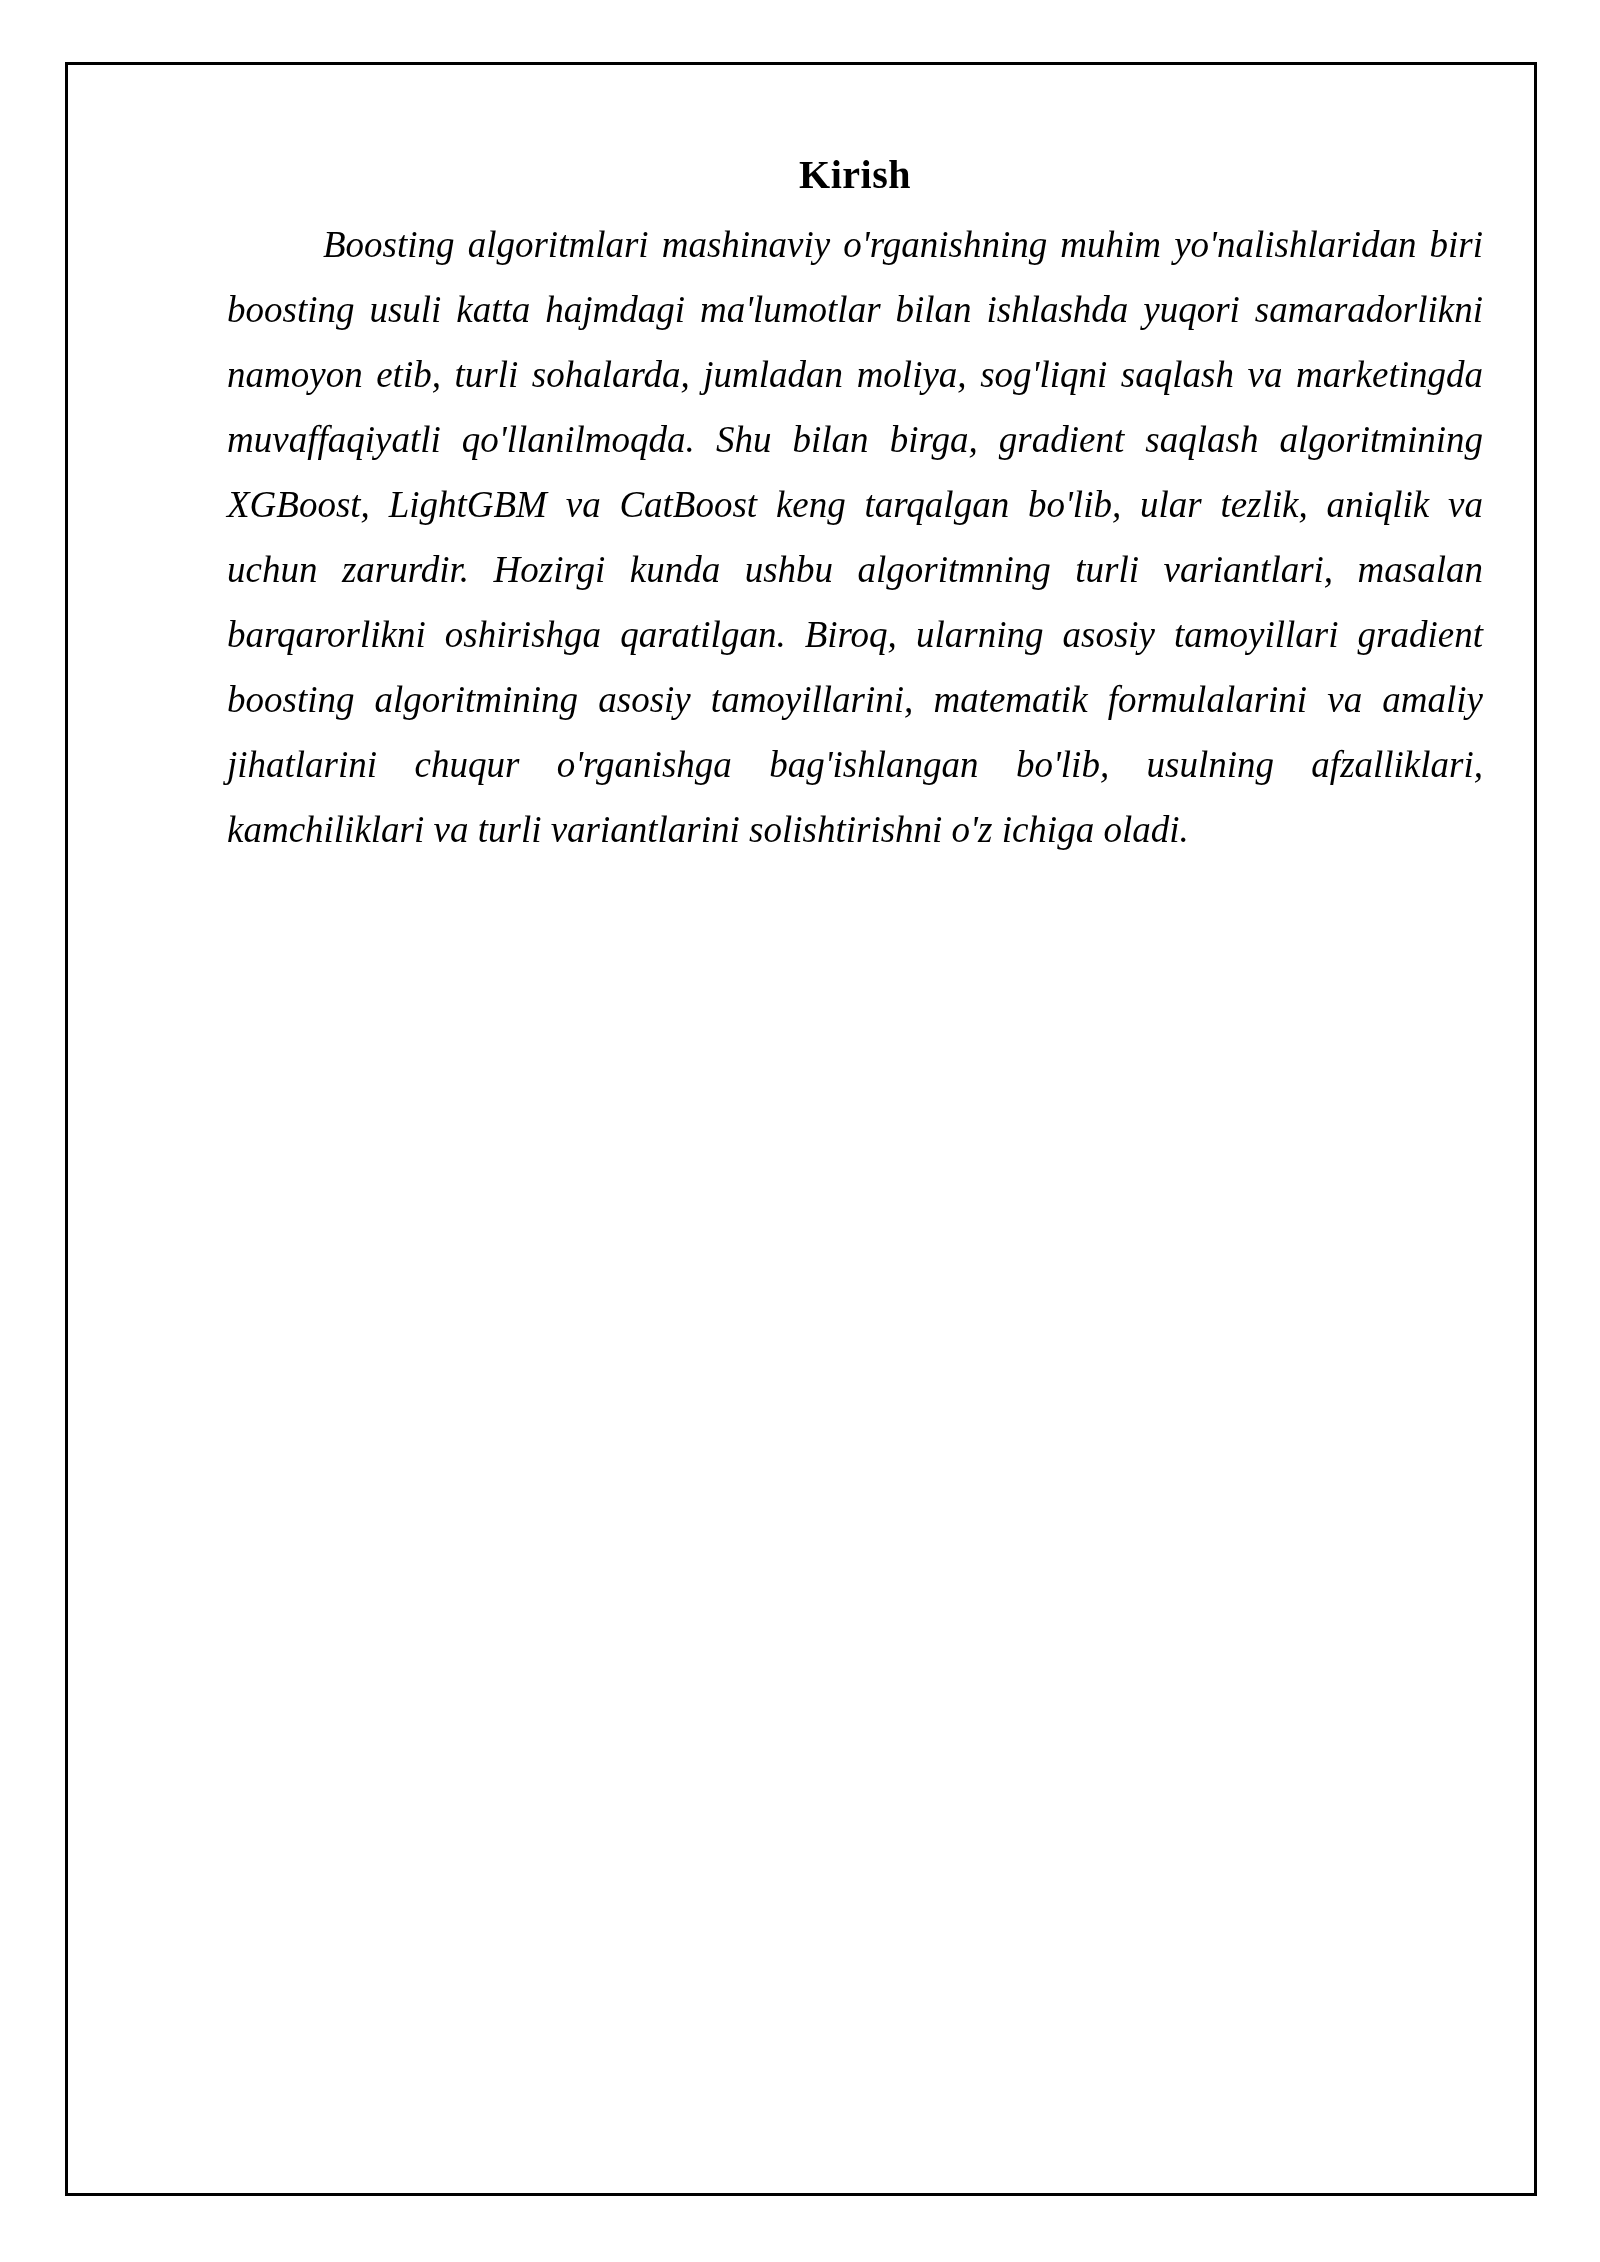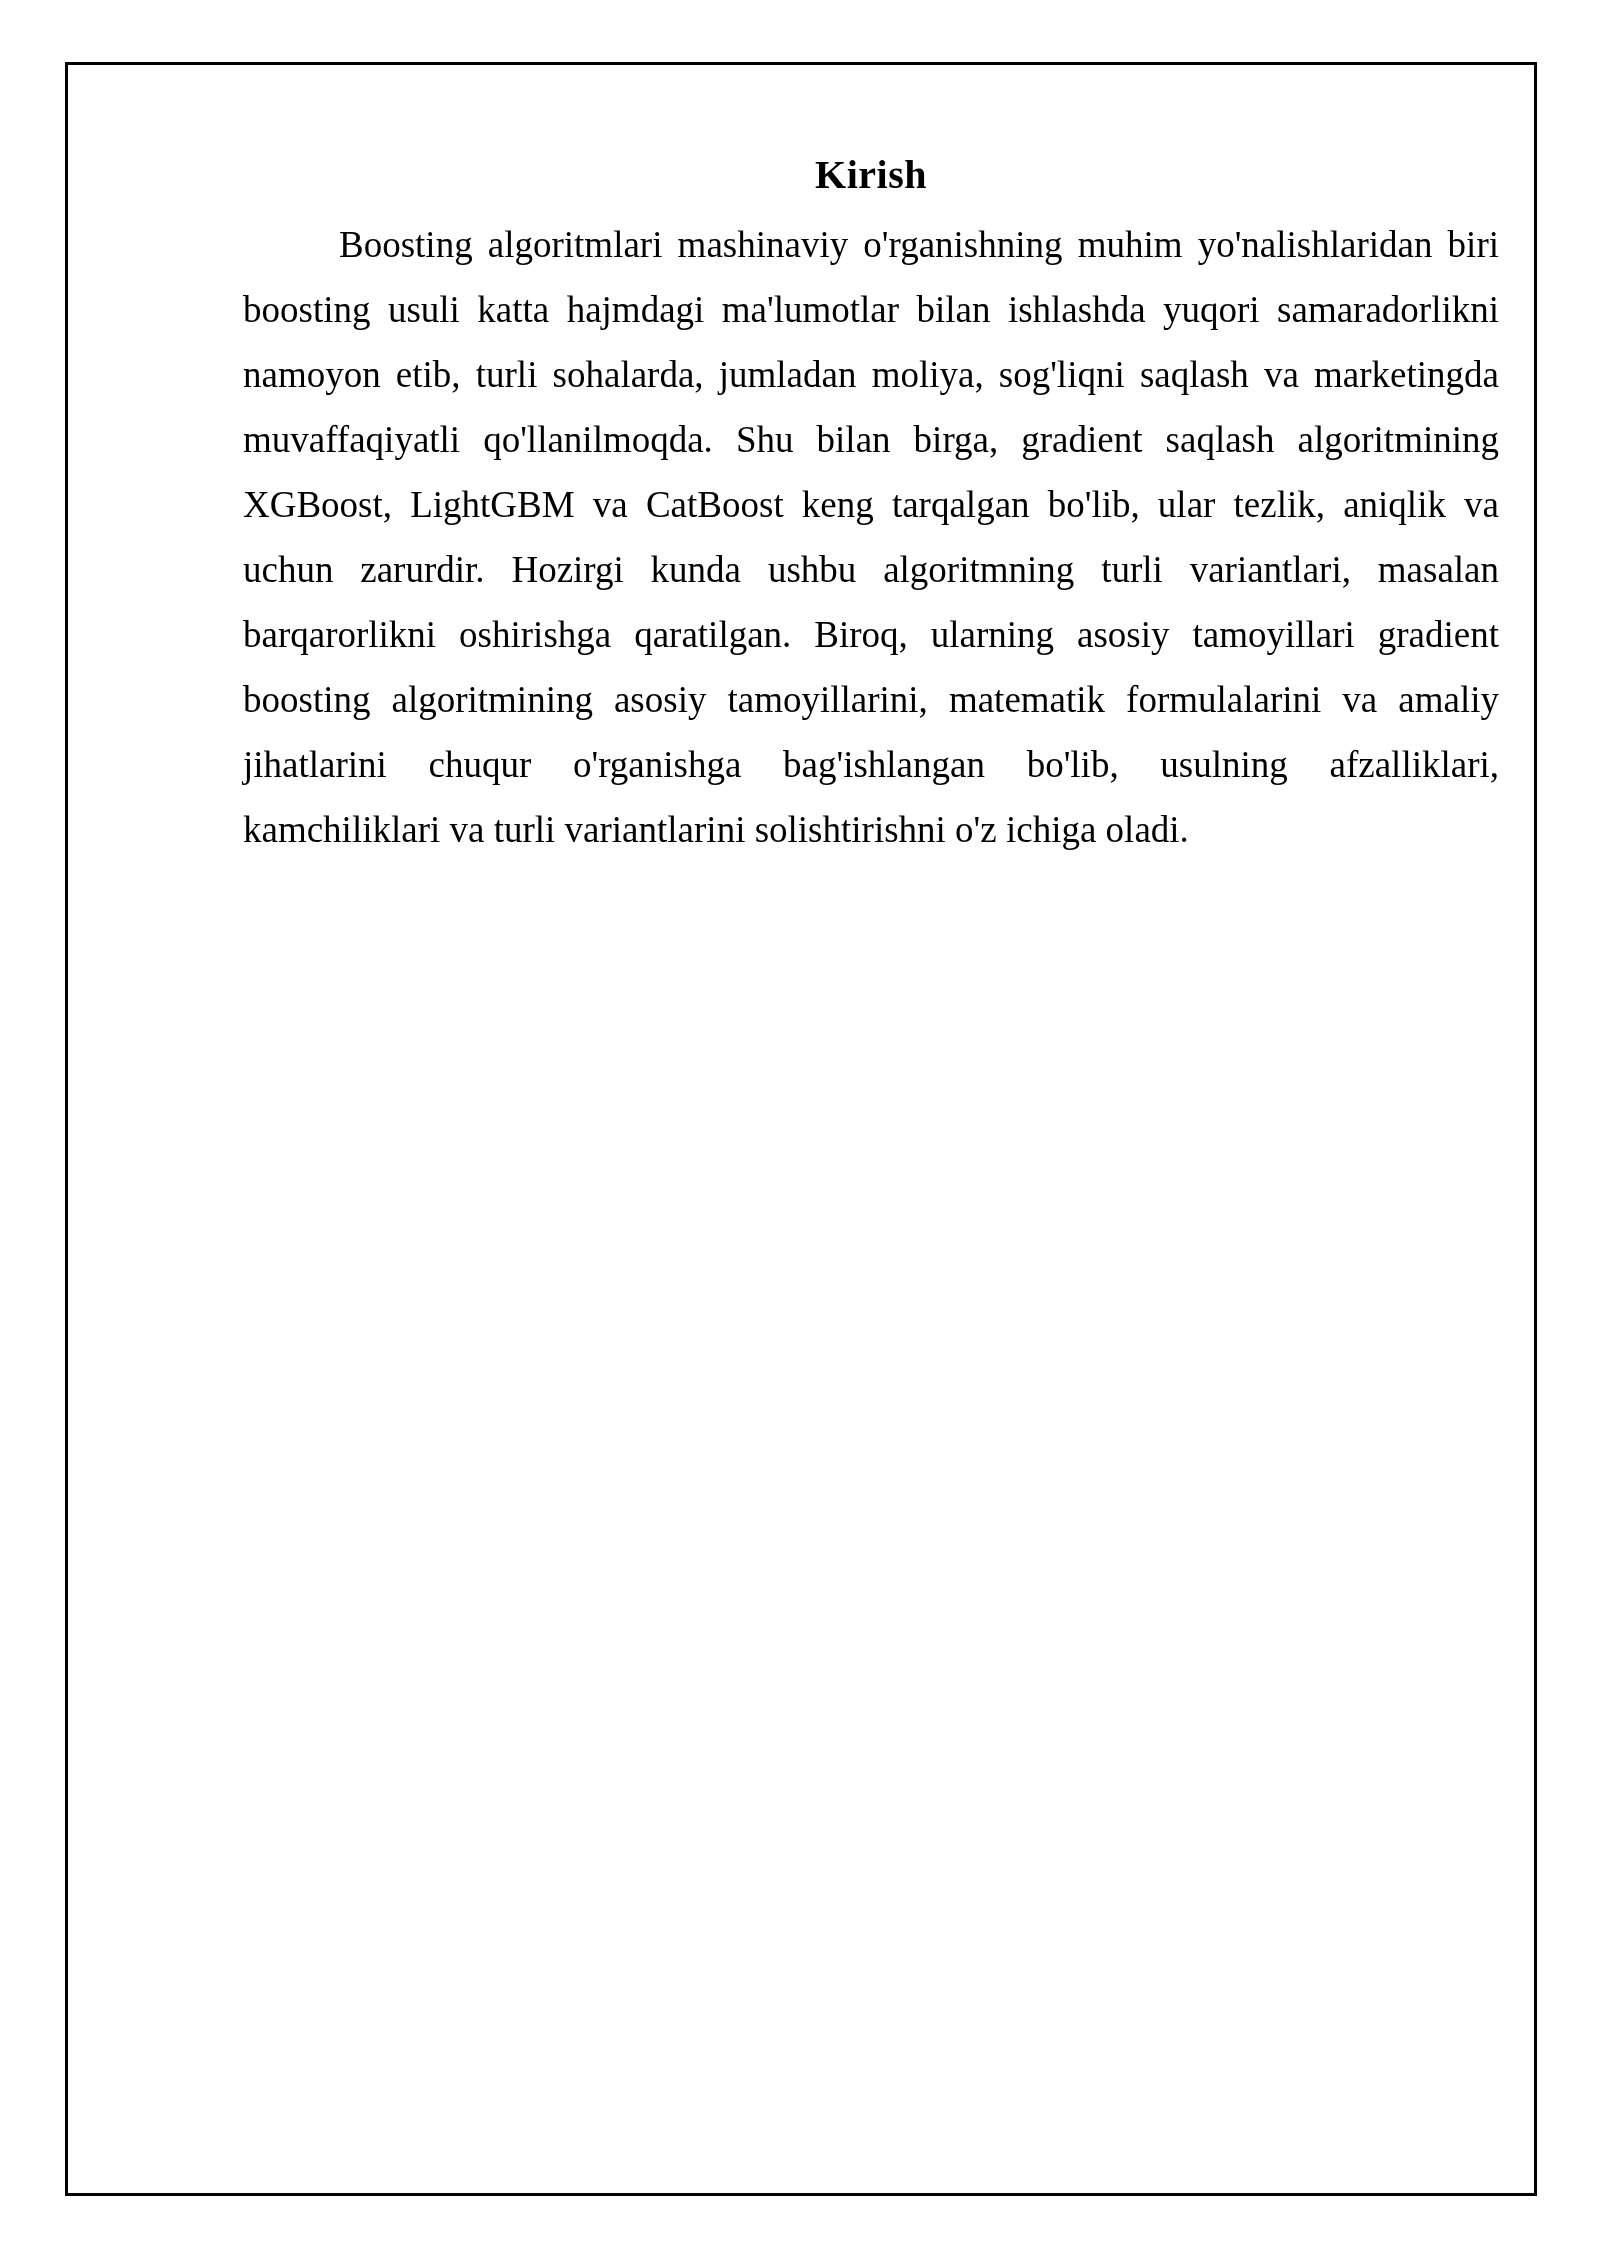--- a/index.html
+++ b/index.html
@@ -19,35 +19,36 @@
     left: 65px;
     top: 62px;
     width: 1472px;
     height: 2134px;
     border: 3px solid #000000;
     box-sizing: border-box;
     background: #ffffff;
   }
   .content {
     position: absolute;
-    left: 243px;
+    left: 227px;
     top: 142px;
     width: 1256px;
     color: #000000;
   }
   .doc-title {
     font-size: 40px;
     font-weight: bold;
     line-height: 65px;
     text-align: center;
     letter-spacing: 0.5px;
   }
   .para {
     margin-top: 5px;
     font-size: 37px;
+    font-style: italic;
   }
   .tline {
     line-height: 65px;
     text-align: justify;
     text-align-last: justify;
     white-space: normal;
   }
   .tline.first {
     text-indent: 96px;
   }

